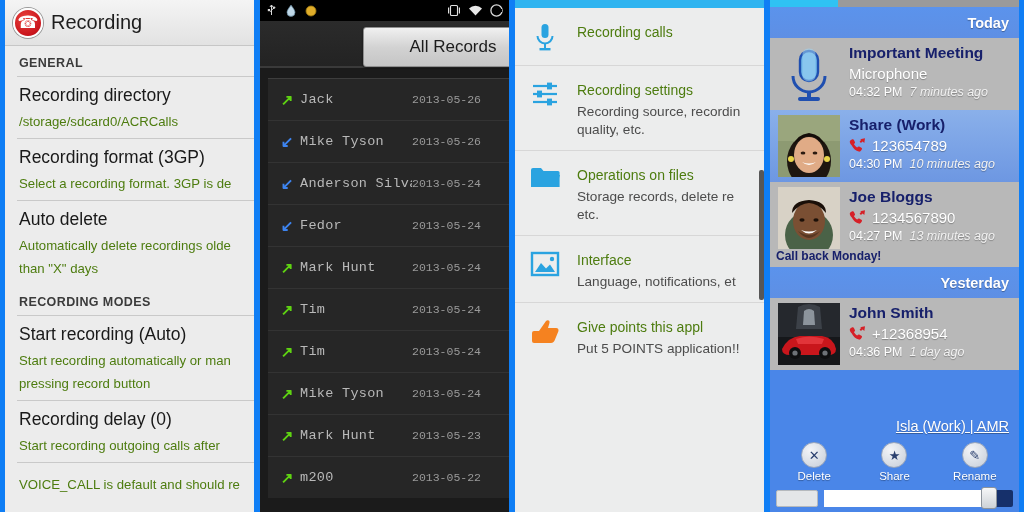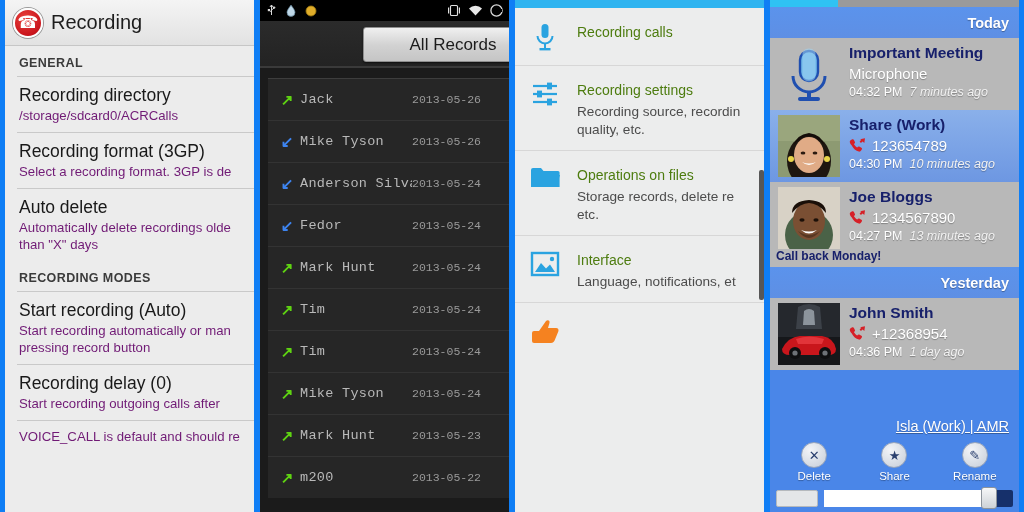--- a/index.html
+++ b/index.html
@@ -36,32 +36,32 @@
   .rec-icon::after {
     content: "\260E"; position: absolute; inset: 0; color: #fff;
     font-size: 17px; line-height: 26px; text-align: center;
     transform: scaleX(-1);
   }
   .sec-head { font-size: 12.5px; font-weight: bold; color: #3b3b3b;
     letter-spacing: .4px; padding: 10px 0 6px 14px; }
   .sep { height: 1px; background: #c9c9c9; margin-left: 12px; }
   .pref { padding: 7px 10px 8px 14px; position: relative; }
   .pref .t { font-size: 17.5px; color: #191919; line-height: 23px; white-space: nowrap; }
-  .pref .s { font-size: 13.2px; color: #701a75; line-height: 16px; margin-top: 1px; white-space: nowrap; }
+  .pref .s { font-size: 13.2px; color: #4d7c0f; line-height: 16px; margin-top: 7px; white-space: nowrap; }
 
   
   #p2 { width: 251px; background: #1b1b1b; }
   #p2 .statusbar { height: 21px; background: #000;
     display: flex; align-items: center; padding: 0 6px; gap: 9px; font-size: 11px; color:#cfcfcf;}
   #p2 .statusbar .right { margin-left: auto; display: flex; gap: 7px; align-items: center;}
   #p2 .actionbar { height: 47px;
     background: linear-gradient(to bottom,#2b2b2b,#232323);
     border-bottom: 2px solid #3a3a3a; position: relative; }
   #p2 .tabbtn {
-    position: absolute; left: 103px; top: 6px; width: 180px; height: 35px;
+    position: absolute; left: 103px; top: 6px; width: 180px; height: 40px;
     background: linear-gradient(to bottom,#f0f0f0 0%,#d2d2d2 52%,#c5c5c5 100%);
     border: 1px solid #8e8e8e; border-radius: 3px;
     display: flex; align-items: center; justify-content: center;
     font-size: 17px; color: #1c1c1c; box-shadow: 0 1px 2px rgba(0,0,0,.6);
   }
   #p2 .listwrap { padding: 10px 0 0 8px; }
   #p2 .row { height: 42px; display: flex; align-items: center;
     border-top: 1px solid #333; background: #262626; padding-left: 6px; }
   #p2 .row:first-child { border-top: 1px solid #3d3d3d; }
   #p2 .arr { width: 26px; font-size: 15px; font-weight: bold; text-align: center; }
@@ -345,20 +345,24 @@
       </div>
     </div>
 
     <div class="item">
       <div class="ic">
         <svg width="32" height="28" viewBox="0 0 32 28">
             <path d="M5 13h5v12H5a2 2 0 0 1-2-2v-8a2 2 0 0 1 2-2Z" fill="#f58220"></path>
             <path d="M10 13 17 3c2.2-1.6 4.2 0 3.4 2.2L19 10h8c2.2 0 3 1.8 2.3 3.4l-3.4 8.4c-.6 1.6-1.8 3.2-4 3.2H10Z" fill="#f58220"></path>
           </svg>
       </div>
+      <div class="tx">
+        <div class="t">Give points this appl</div>
+        <div class="s nw">Put 5 POINTS application!!</div>
+      </div>
     </div>
 
     <div class="bottomfill"></div>
     <div class="scrollthumb"></div>
   </div>
 
   <div class="divider"></div>
 
   <div class="panel" id="p4">
     <div class="progress">

